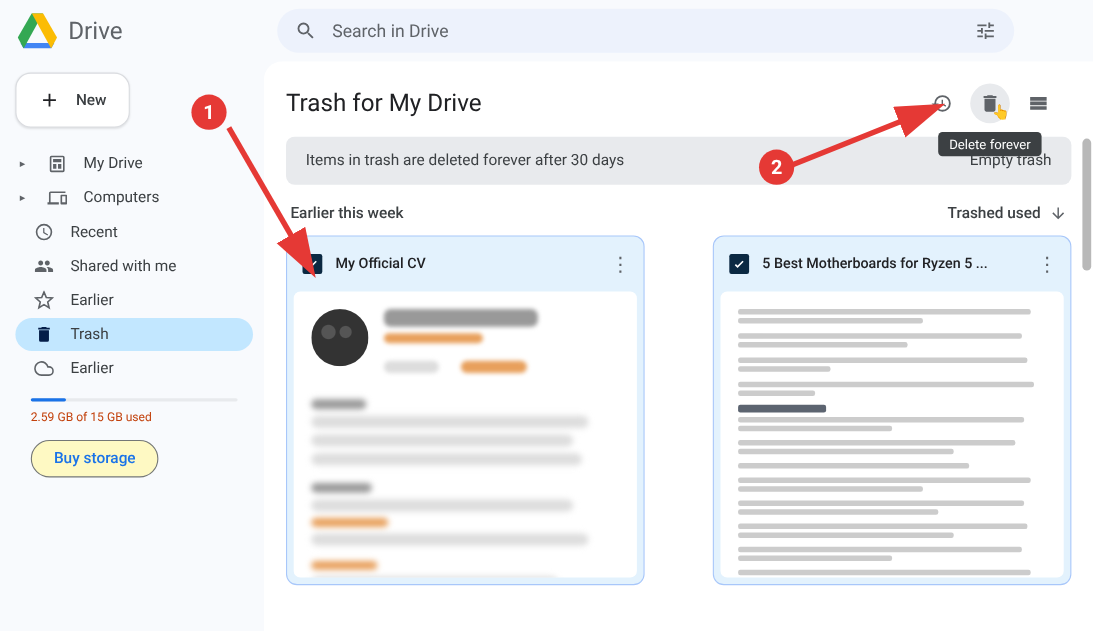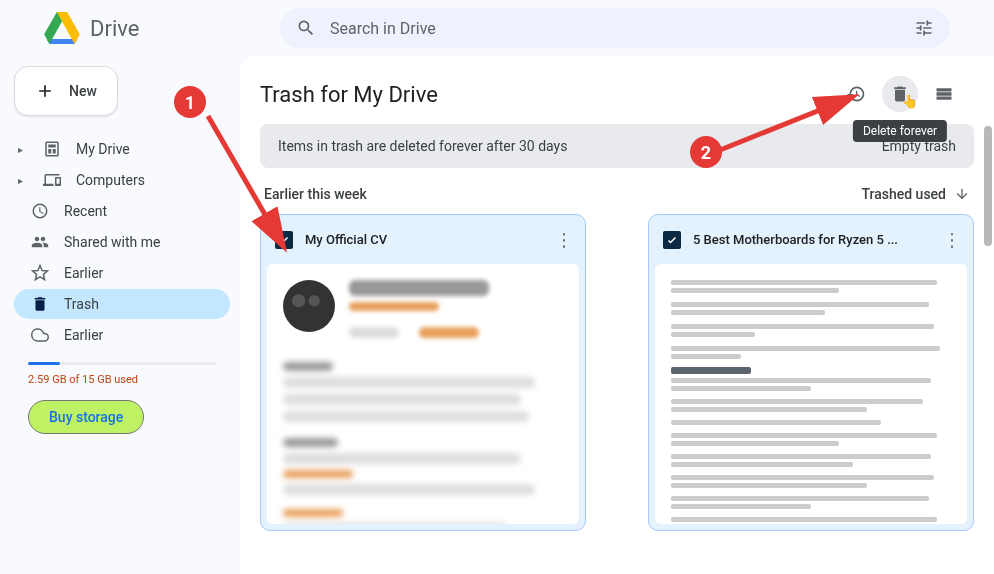--- a/index.html
+++ b/index.html
@@ -1,37 +1,37 @@
 <!DOCTYPE html>
 <html><head>
   <meta charset="utf-8">
   <style>
     * { margin: 0; padding: 0; box-sizing: border-box; font-family: 'Google Sans', Roboto, Arial, sans-serif; }
     body { background: #f8fafd; width: 994px; height: 574px; overflow: hidden; position: relative; }
     
-    .header { display: flex; align-items: center; padding: 8px 16px; gap: 16px; justify-content: center; }
+    .header { display: flex; align-items: center; padding: 8px 16px; gap: 16px; }
     .logo-area { display: flex; align-items: center; gap: 10px; width: 220px; }
     .logo-triangle { width: 36px; height: 32px; }
     .drive-text { font-size: 22px; color: #5f6368; }
     .search-bar { flex: 1; background: #edf2fc; border-radius: 24px; display: flex; align-items: center; padding: 10px 16px; gap: 14px; max-width: 670px; }
     .search-bar input { border: none; background: transparent; font-size: 16px; flex: 1; outline: none; color: #202124; }
     .search-bar input::placeholder { color: #5f6368; }
     
     .container { display: flex; height: calc(100% - 54px); }
     .sidebar { width: 240px; padding: 10px 10px 0 14px; }
     .new-btn { background: #fff; border: 1px solid #dadce0; border-radius: 14px; padding: 14px 20px; display: flex; align-items: center; gap: 14px; font-size: 14px; cursor: pointer; box-shadow: 0 1px 2px rgba(0,0,0,0.1); margin-bottom: 18px; color: #3c4043; font-weight: 500; }
     .nav-item { display: flex; align-items: center; gap: 14px; padding: 6px 12px 6px 16px; border-radius: 20px; font-size: 14px; color: #3c4043; cursor: pointer; margin: 1px 0; }
     .nav-item.with-arrow { padding-left: 4px; }
     .nav-item.active { background: #c2e7ff; }
     .nav-arrow { width: 10px; font-size: 10px; color: #5f6368; }
     .nav-icon { width: 20px; display: flex; justify-content: center; }
     .storage-bar { height: 3px; background: #e8eaed; margin: 12px 14px 8px; border-radius: 2px; }
     .storage-fill { height: 100%; width: 17%; background: #1a73e8; border-radius: 2px; }
     .storage-text { font-size: 11px; color: #c2410c; padding: 0 14px 14px; }
-    .buy-btn { margin: 0 14px; border: 1px solid #747775; border-radius: 20px; padding: 8px 20px; font-size: 14px; color: #1a73e8; background: #bef264; cursor: pointer; font-weight: 500; }
+    .buy-btn { margin: 0 14px; border: 1px solid #747775; border-radius: 20px; padding: 8px 20px; font-size: 14px; color: #1a73e8; background: #fef9c3; cursor: pointer; font-weight: 500; }
     
     .main { flex: 1; background: #fff; border-radius: 16px 0 0 0; padding: 20px 8px 0 20px; position: relative; overflow: hidden; }
     .main-header { display: flex; align-items: center; padding-right: 24px; }
     .page-title { font-size: 22px; color: #202124; flex: 1; }
     .action-icon-btn { width: 36px; height: 36px; border-radius: 50%; display: flex; align-items: center; justify-content: center; cursor: pointer; margin-left: 8px; position: relative; }
     .action-icon-btn.hover { background: #e8eaed; }
     .scroll-area { margin-top: 12px; height: calc(100% - 56px); overflow-y: auto; padding-right: 12px; }
     .info-bar { background: #e8eaed; border-radius: 8px; padding: 14px 18px; display: flex; align-items: center; justify-content: space-between; font-size: 14px; color: #3c4043; margin-bottom: 18px; }
     .empty-trash { cursor: pointer; color: #3c4043; }
     .section-row { display: flex; justify-content: space-between; align-items: center; font-size: 14px; color: #3c4043; margin-bottom: 12px; padding: 0 4px; font-weight: 500; }

